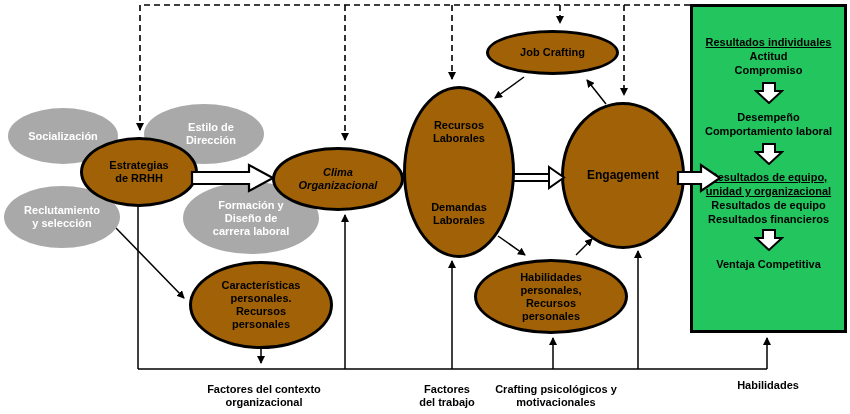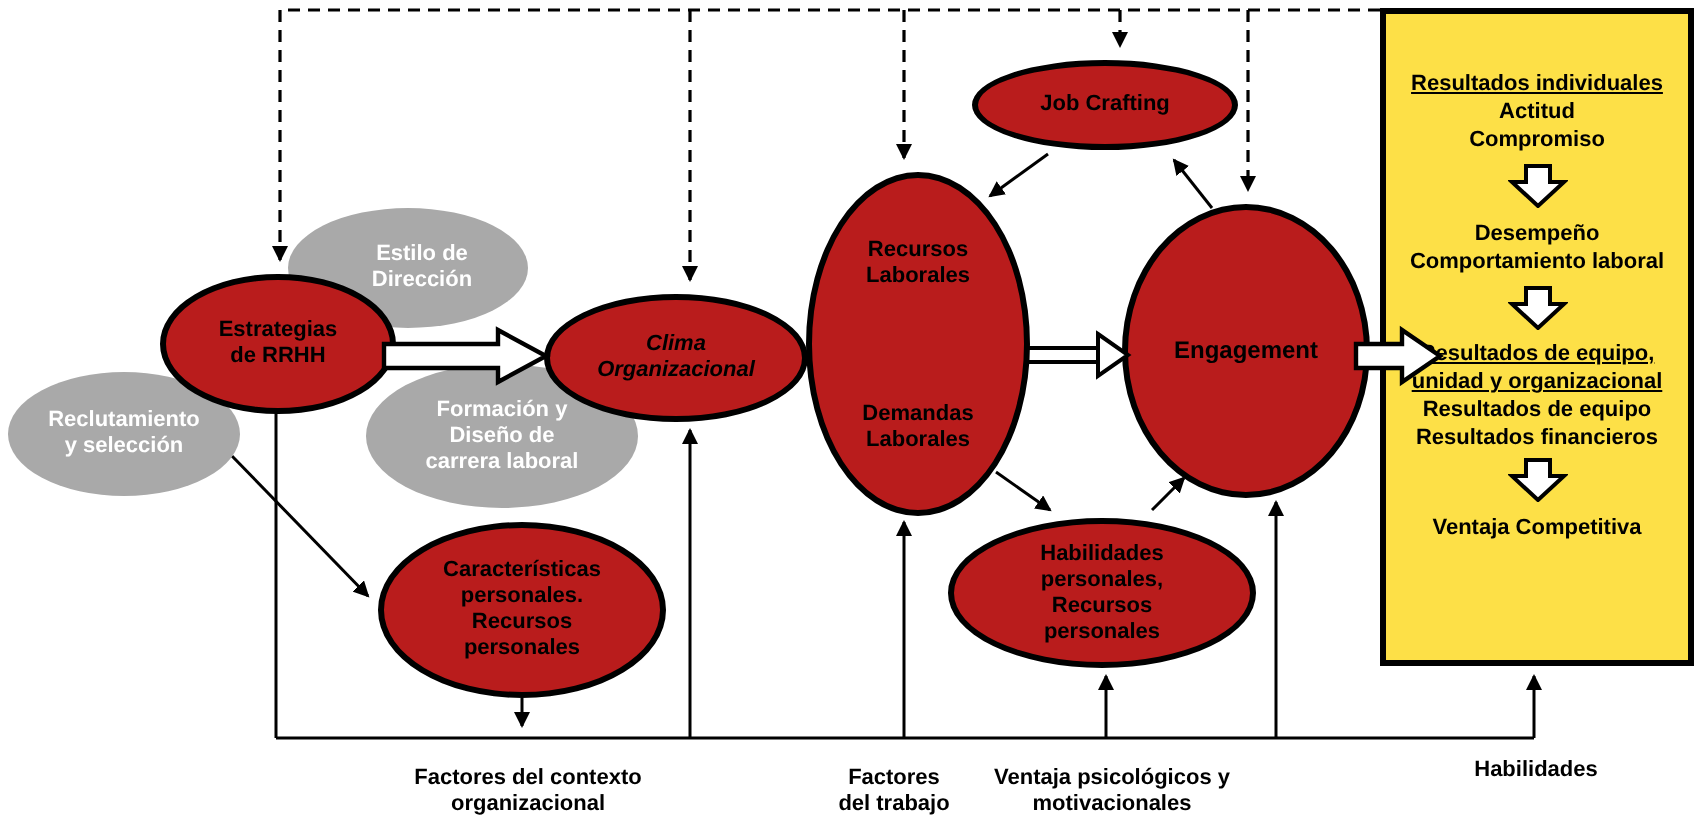--- a/index.html
+++ b/index.html
@@ -7,26 +7,26 @@
     position:relative;width:850px;height:414px;background:#ffffff;
     font-family:"Liberation Sans","DejaVu Sans",sans-serif;
     color:#000;overflow:hidden;
   }
   .lyr{position:absolute;left:0;top:0;}
   .ell{
     position:absolute;border-radius:50%;
     display:flex;align-items:center;justify-content:center;text-align:center;
   }
   .gray{background:#a9a9a9;color:#fff;font-weight:bold;font-size:11px;line-height:13px;z-index:2;}
-  .white{background:#b91c1c;border:3px solid #000;font-weight:bold;font-size:11px;line-height:13px;z-index:3;}
+  .white{background:#a16207;border:3px solid #000;font-weight:bold;font-size:11px;line-height:13px;z-index:3;}
   .pre{white-space:pre-line;}
   .biglabel{position:absolute;left:0;width:100%;text-align:center;font-weight:bold;font-size:11px;line-height:13px;}
   #resultsbox{
     position:absolute;left:690px;top:4px;width:157px;height:329px;
-    border:3px solid #000;background:#fde047;z-index:3;box-sizing:border-box;
+    border:3px solid #000;background:#22c55e;z-index:3;box-sizing:border-box;
     display:flex;flex-direction:column;align-items:center;
     padding-top:28px;font-size:11px;font-weight:bold;text-align:center;line-height:14px;
   }
   .u{text-decoration:underline;}
   .dn-arrow{flex:0 0 auto;}
   .blabel{position:absolute;font-size:11px;font-weight:bold;line-height:13px;text-align:center;z-index:2;}
   svg{display:block;}
   #svg-under{z-index:1;}
   #svg-over{z-index:4;pointer-events:none;}
 </style>
@@ -61,20 +61,21 @@
       <line x1="638" y1="369" x2="638" y2="251" marker-end="url(#ah)"></line>
       <line x1="116" y1="228" x2="184" y2="298" marker-end="url(#ah)"></line>
       <line x1="261" y1="349" x2="261" y2="363" marker-end="url(#ah)"></line>
       <line x1="524" y1="77" x2="495" y2="98" marker-end="url(#ah)"></line>
       <line x1="606" y1="104" x2="587" y2="80" marker-end="url(#ah)"></line>
       <line x1="498" y1="236" x2="525" y2="255" marker-end="url(#ah)"></line>
       <line x1="576" y1="255" x2="592" y2="239" marker-end="url(#ah)"></line>
     </g>
   </svg>
 
+  <div class="ell gray pre" style="left:8px;top:108px;width:110px;height:56px;">Socialización</div>
   <div class="ell gray pre" style="left:144px;top:104px;width:120px;height:60px;padding-left:14px;box-sizing:border-box;">Estilo de
 Dirección</div>
   <div class="ell gray pre" style="left:4px;top:186px;width:116px;height:62px;">Reclutamiento
 y selección</div>
   <div class="ell gray pre" style="left:140px;top:182px;width:136px;height:72px;margin-left:43px;">Formación y
 Diseño de
 carrera laboral</div>
 
   <div class="ell white pre" style="left:80px;top:137px;width:118px;height:70px;box-sizing:border-box;">Estrategias
 de RRHH</div>
@@ -118,21 +119,21 @@
     <svg class="dn-arrow" width="30" height="22" viewBox="0 0 30 22" style="margin:3px 0 6px 0;">
       <polygon points="9,1 21,1 21,9 28,9 15,21 2,9 9,9" fill="#fff" stroke="#000" stroke-width="2"></polygon>
     </svg>
     <div>Ventaja Competitiva</div>
   </div>
 
   <div class="blabel pre" style="left:174px;top:383px;width:180px;">Factores del contexto
 organizacional</div>
   <div class="blabel pre" style="left:397px;top:383px;width:100px;">Factores
 del trabajo</div>
-  <div class="blabel pre" style="left:476px;top:383px;width:160px;">Ventaja psicológicos y
+  <div class="blabel pre" style="left:476px;top:383px;width:160px;">Crafting psicológicos y
 motivacionales</div>
   <div class="blabel" style="left:708px;top:379px;width:120px;">Habilidades</div>
 
   <svg id="svg-over" class="lyr" width="850" height="414" viewBox="0 0 850 414">
 
     <path d="M192,172 H249 V165 L273,178 L249,191 V184 H192 Z" fill="#fff" stroke="#000" stroke-width="2.2"></path>
 
     <g stroke="#000" stroke-width="2" fill="none">
       <line x1="512" y1="174" x2="551" y2="174"></line>
       <line x1="512" y1="181" x2="551" y2="181"></line>

